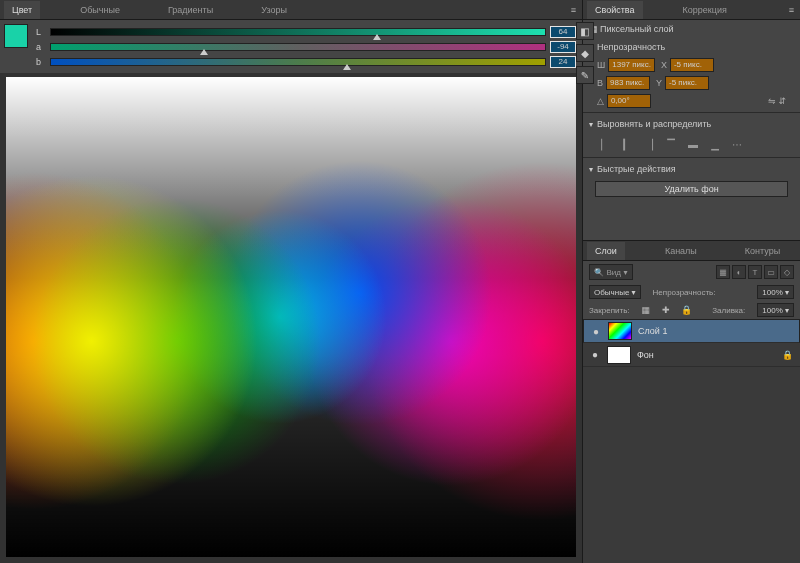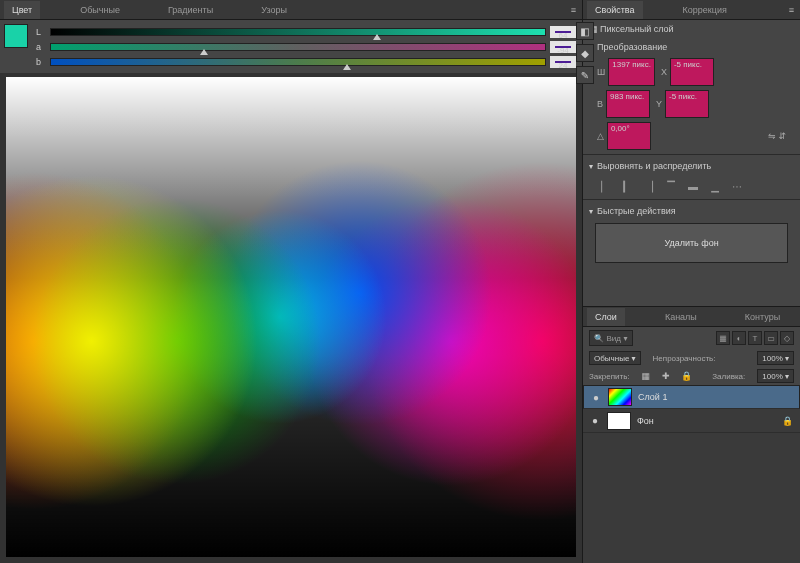--- a/index.html
+++ b/index.html
@@ -12,21 +12,21 @@
 .tab-menu { margin-left:auto; padding:4px 6px; }
 .color-header { display:flex; align-items:flex-start; padding:6px 6px 2px 6px; background:#454545; }
 .swatch { width:22px; height:22px; border:1px solid #222; margin-right:8px; background:#0a3a55; position:relative; }
 .swatch::before { content:""; position:absolute; top:-3px; left:-3px; width:22px; height:22px; background:#19d2a8; border:1px solid #222; }
 .sliders { flex:1; }
 .srow { display:flex; align-items:center; margin-bottom:3px; }
 .slabel { width:10px; color:#ccc; }
 .slider { flex:1; height:8px; position:relative; border:1px solid #222; margin:0 4px; }
 .slider .track { position:absolute; inset:0; }
 .slider .thumb { position:absolute; top:5px; width:0; height:0; border-left:4px solid transparent; border-right:4px solid transparent; border-bottom:6px solid #ccc; transform:translateX(-4px); }
-.sval { width:26px; height:12px; background:#4c1d95; border:5px solid #e5e5e5; color:#ccc; text-align:center; font-size:8px; line-height:10px; }
+.sval { width:26px; height:12px; background:#0c4a6e; border:1px solid #e5e5e5; color:#ccc; text-align:center; font-size:8px; line-height:10px; }
 #s1 .track{background:linear-gradient(90deg,#000,#1ee0b0);}
 #s2 .track{background:linear-gradient(90deg,#00a06e,#606060,#b03080);}
 #s3 .track{background:linear-gradient(90deg,#0050c0,#4c7c4c,#a0a000);}
 .color-field { flex:1; margin:4px 6px 6px 6px; background:
   radial-gradient(circle at 15% 55%, rgba(255,255,0,.9), transparent 30%),
   radial-gradient(circle at 30% 55%, rgba(0,180,0,.9), transparent 30%),
   radial-gradient(circle at 48% 50%, rgba(0,200,255,.9), transparent 28%),
   radial-gradient(circle at 62% 45%, rgba(0,80,255,.9), transparent 30%),
   radial-gradient(circle at 78% 55%, rgba(255,0,200,.9), transparent 28%),
   radial-gradient(circle at 94% 55%, rgba(255,0,60,.9), transparent 30%),
@@ -35,22 +35,22 @@
 }
 .vtools { position:absolute; left:576px; top:22px; width:18px; display:flex; flex-direction:column; gap:4px; }
 .vt { width:18px; height:18px; background:#454545; border:1px solid #222; display:flex; align-items:center; justify-content:center; font-size:10px; color:#ccc; }
 .panel { background:#454545; }
 .panel .tabs { background:#383838; }
 .section-head { display:flex; align-items:center; padding:4px 6px; font-size:9px; color:#ccc; }
 .section-head .chev { margin-right:4px; font-size:8px; }
 .prop-row { display:flex; gap:6px; padding:2px 14px; align-items:center; }
 .prop-field { display:flex; align-items:center; gap:3px; }
 .prop-field .ico { color:#aaa; font-size:9px; }
-.numbox { min-width:44px; height:28px; background:#be185d; border:1px solid #222; color:#ccc; font-size:8px; line-height:12px; padding:0 3px; }
-.btn-wide { margin:3px 12px; padding:14px 0; text-align:center; background:#565656; border:1px solid #222; color:#ddd; font-size:9px; }
+.numbox { min-width:44px; height:14px; background:#a16207; border:1px solid #222; color:#ccc; font-size:8px; line-height:12px; padding:0 3px; }
+.btn-wide { margin:3px 12px; padding:2px 0; text-align:center; background:#565656; border:1px solid #222; color:#ddd; font-size:9px; }
 .align-icons { display:flex; gap:6px; padding:4px 14px; }
 .aico { width:16px; height:14px; display:flex; align-items:center; justify-content:center; color:#999; font-size:10px; }
 .layers { flex:1; display:flex; flex-direction:column; border-top:1px solid #1a1a1a; }
 .layer-filter { display:flex; align-items:center; padding:3px 6px; gap:4px; }
 .search { display:flex; align-items:center; background:#383838; border:1px solid #222; height:16px; padding:0 4px; }
 .search span { font-size:8px; color:#999; }
 .ficons { display:flex; gap:2px; margin-left:auto; }
 .fi { width:14px; height:14px; border:1px solid #222; background:#383838; display:flex; align-items:center; justify-content:center; font-size:8px; color:#999; }
 .layer-ctrl { display:flex; align-items:center; padding:2px 6px; gap:12px; }
 .sel { background:#383838; border:1px solid #222; height:14px; font-size:8px; color:#ccc; padding:0 4px; display:flex; align-items:center; }
@@ -119,21 +119,21 @@
 <div class="right">
   <div class="panel">
     <div class="tabs">
       <div class="tab active">Свойства</div>
       <div class="tab">Коррекция</div>
       <div class="tab-menu">≡</div>
     </div>
     <div class="section-head"><span class="ico">▦</span>&nbsp;<span>Пиксельный слой</span></div>
     <div class="section-head">
         <span class="chev">▾</span>
-        <span>Преобразование</span>
+        <span>Непрозрачность</span>
       </div>
     <div class="prop-row">
       <div class="prop-field">
           <span class="ico">Ш</span>
           <div class="numbox">1397 пикс.</div>
         </div>
       <div class="prop-field">
           <span class="ico">X</span>
           <div class="numbox">-5 пикс.</div>
         </div>

